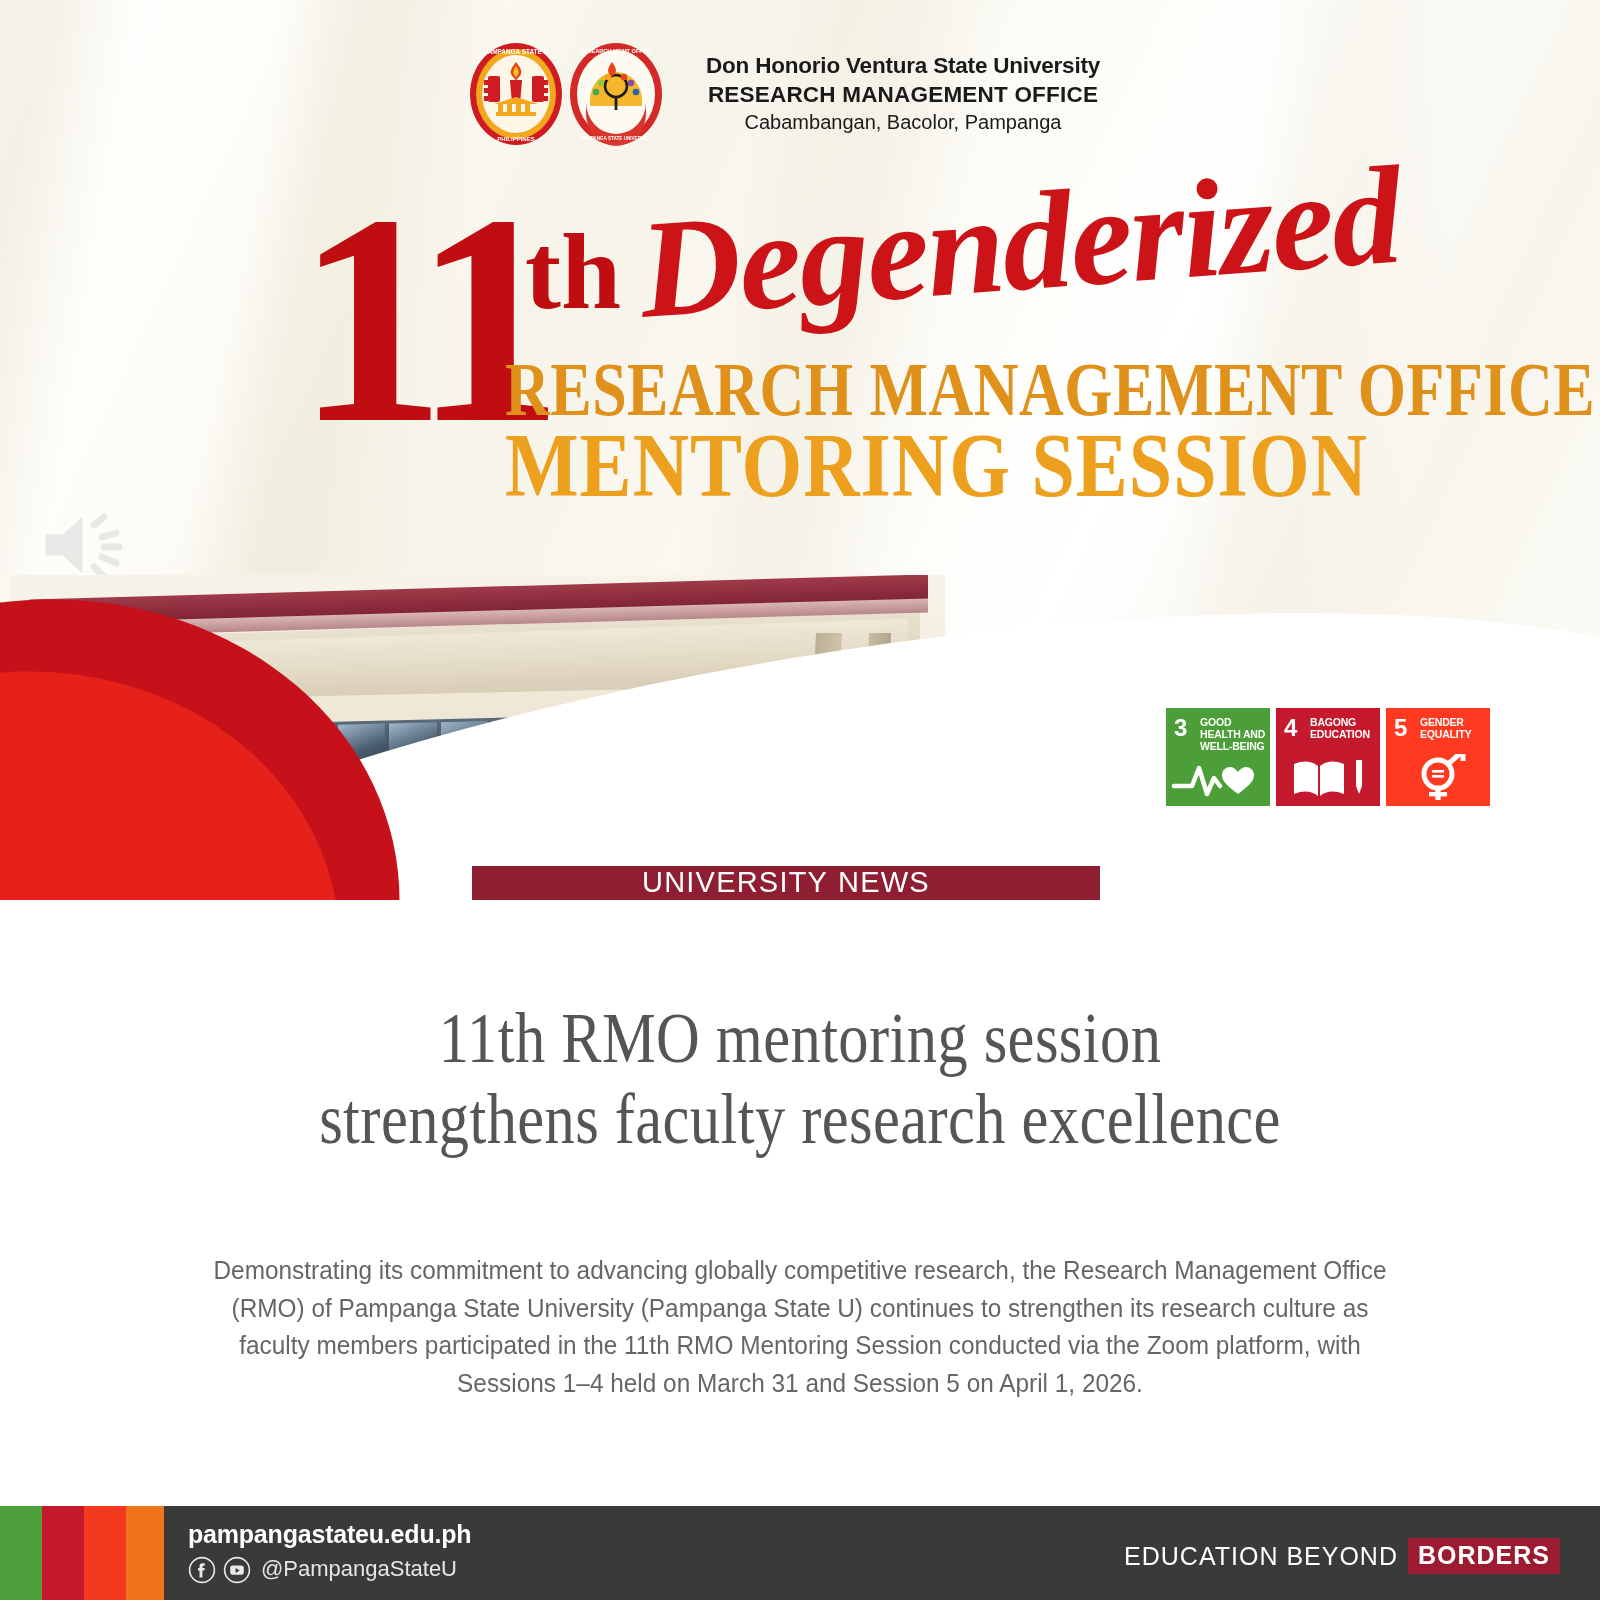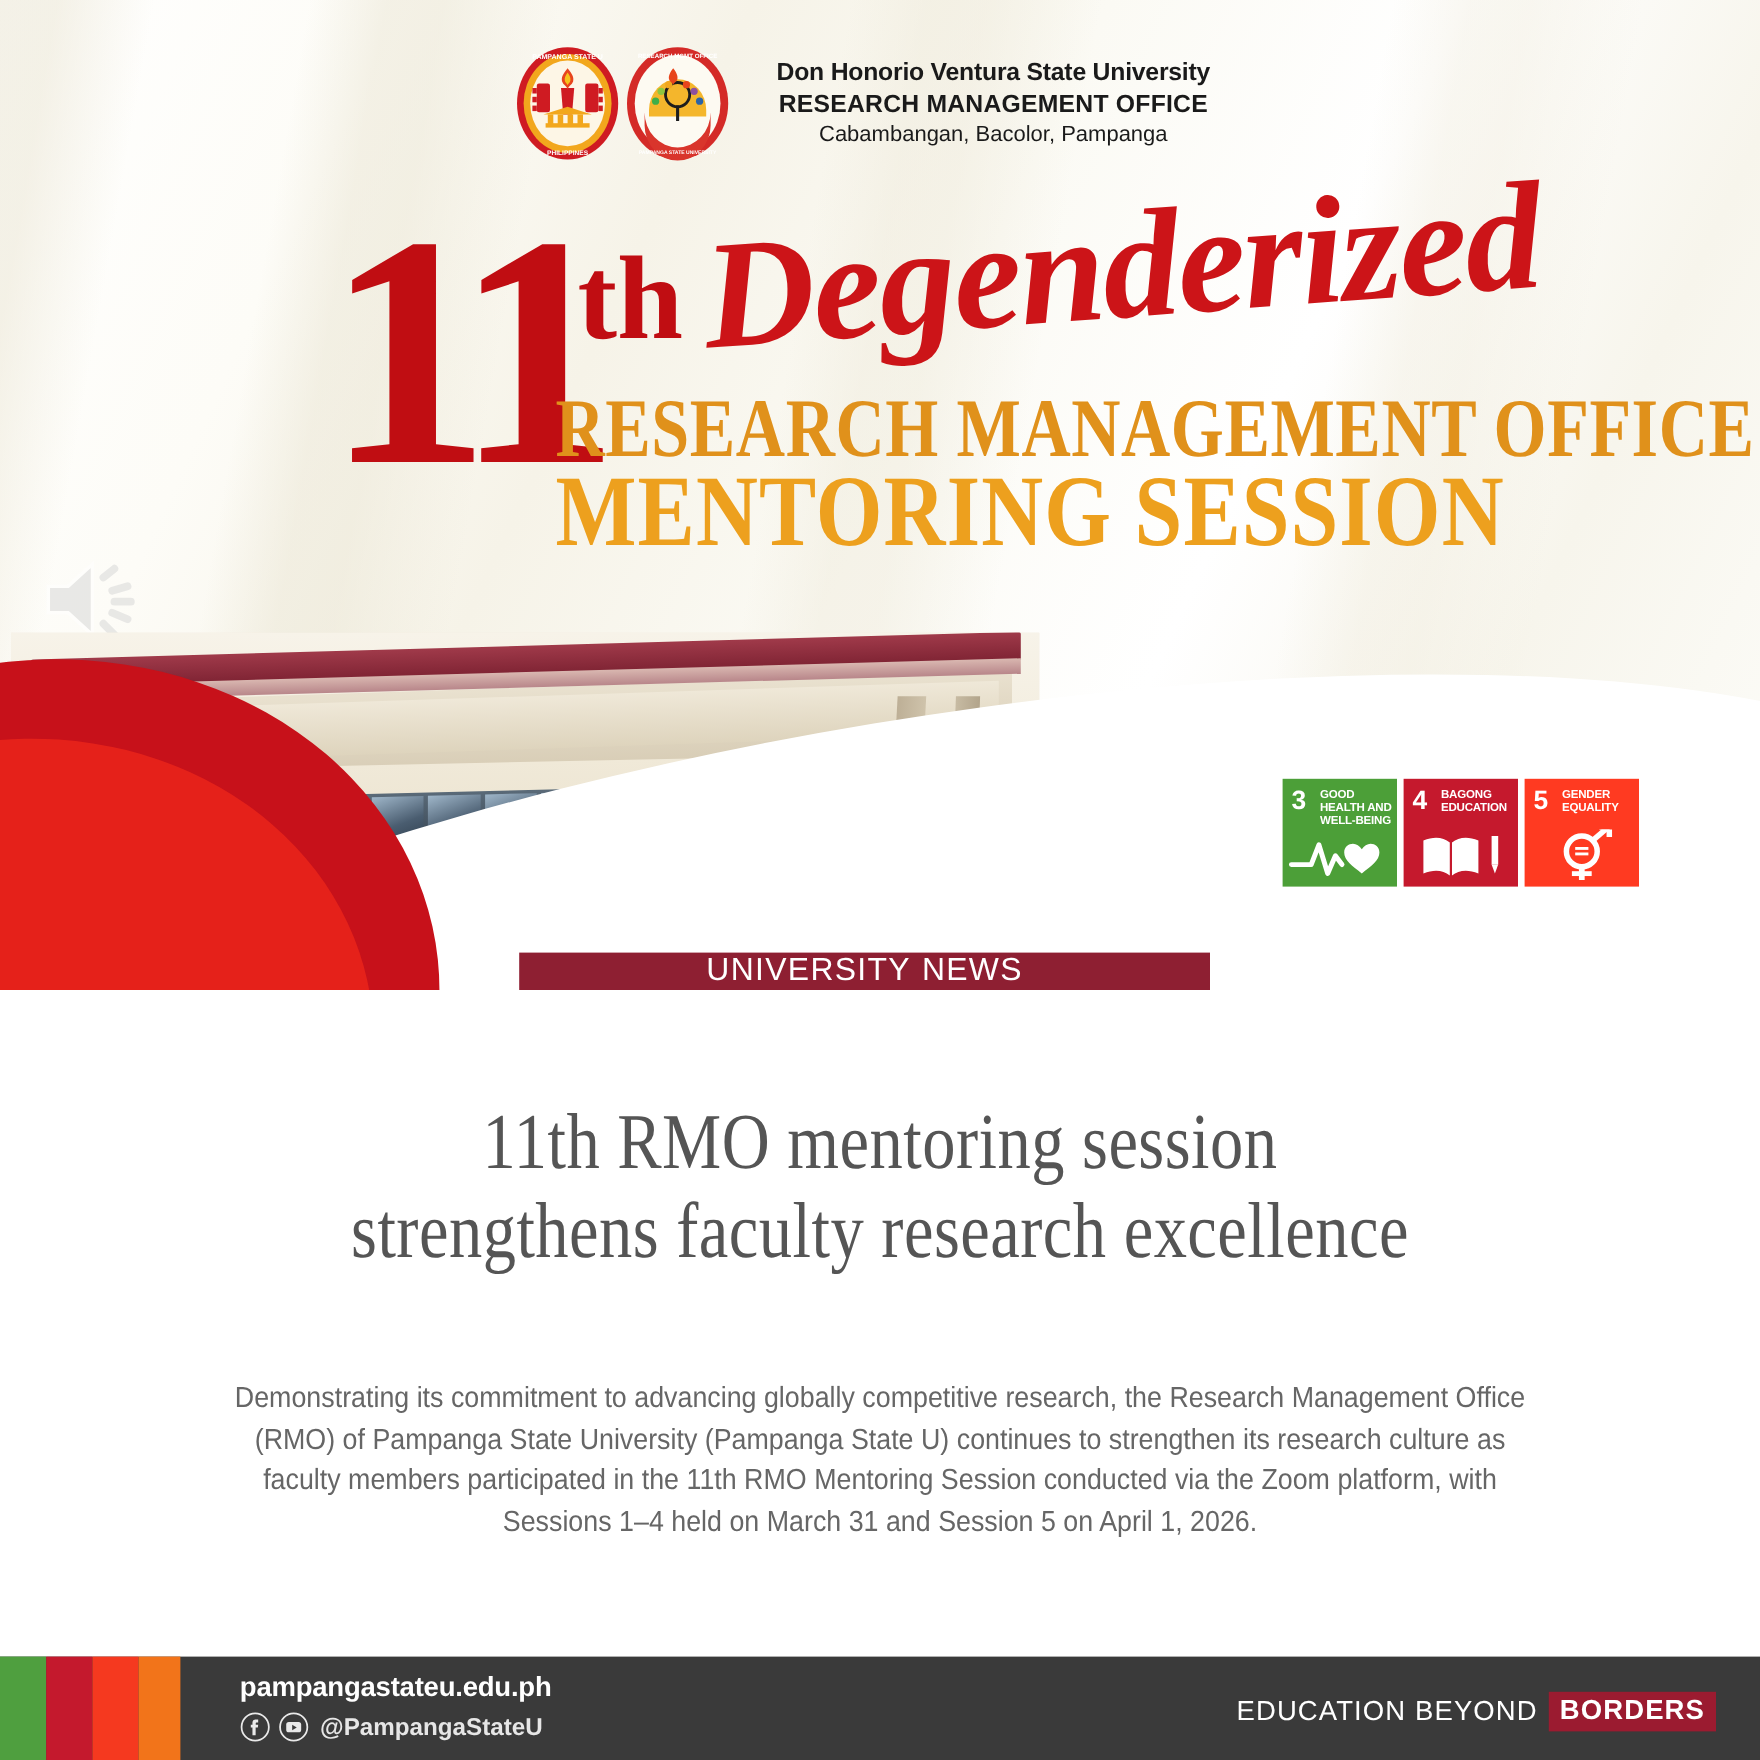--- a/index.html
+++ b/index.html
@@ -193,23 +193,23 @@
 
   
   .footer{ position:absolute; left:0; top:1506px; width:1600px; height:94px;
            background:#3a3a3a; display:flex; align-items:center; }
   .stripes{ position:absolute; left:0; top:0; height:94px; display:flex; }
   .stripes i{ display:block; height:94px; }
   .s1{ width:42px; background:#4f9f3f; }
   .s2{ width:42px; background:#c4192d; }
   .s3{ width:42px; background:#f5391f; }
   .s4{ width:38px; background:#f2741a; }
-  .fleft{ position:absolute; left:218px; top:14px; }
+  .fleft{ position:absolute; left:188px; top:14px; }
   .fsite{ color:#fff; font-size:25px; font-weight:bold; letter-spacing:-.2px; }
-  .fsoc{ display:flex; align-items:center; gap:7px; margin-top:7px;font-weight:bold; }
+  .fsoc{ display:flex; align-items:flex-start; gap:7px; margin-top:7px; }
   .fsoc svg{ display:block; }
   .fhandle{ color:#e6e6e6; font-size:22px; margin-left:3px; }
   .fright{ position:absolute; right:40px; top:32px; display:flex; align-items:center; }
   .fslog{ color:#fff; font-size:25px; letter-spacing:1px; }
   .fbord{ background:#9b1b30; color:#fff; font-size:25px; font-weight:bold;
           letter-spacing:1px; padding:3px 10px 4px 10px; margin-left:10px; }
 </style>
 </head>
 <body>
 

